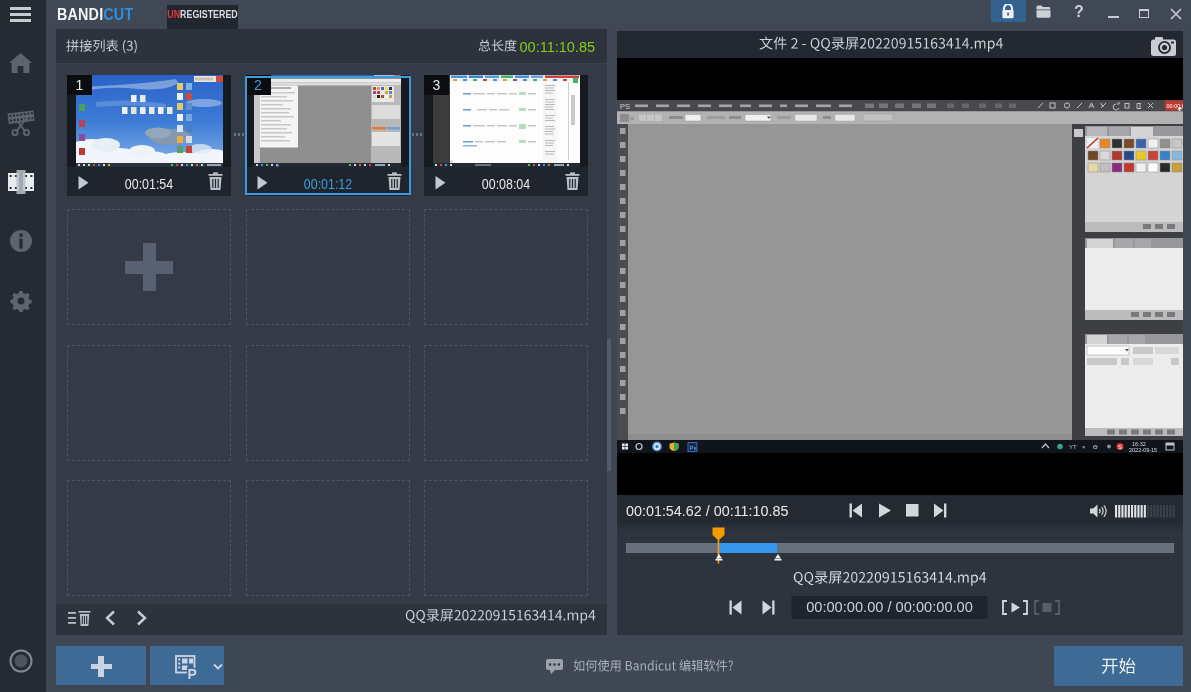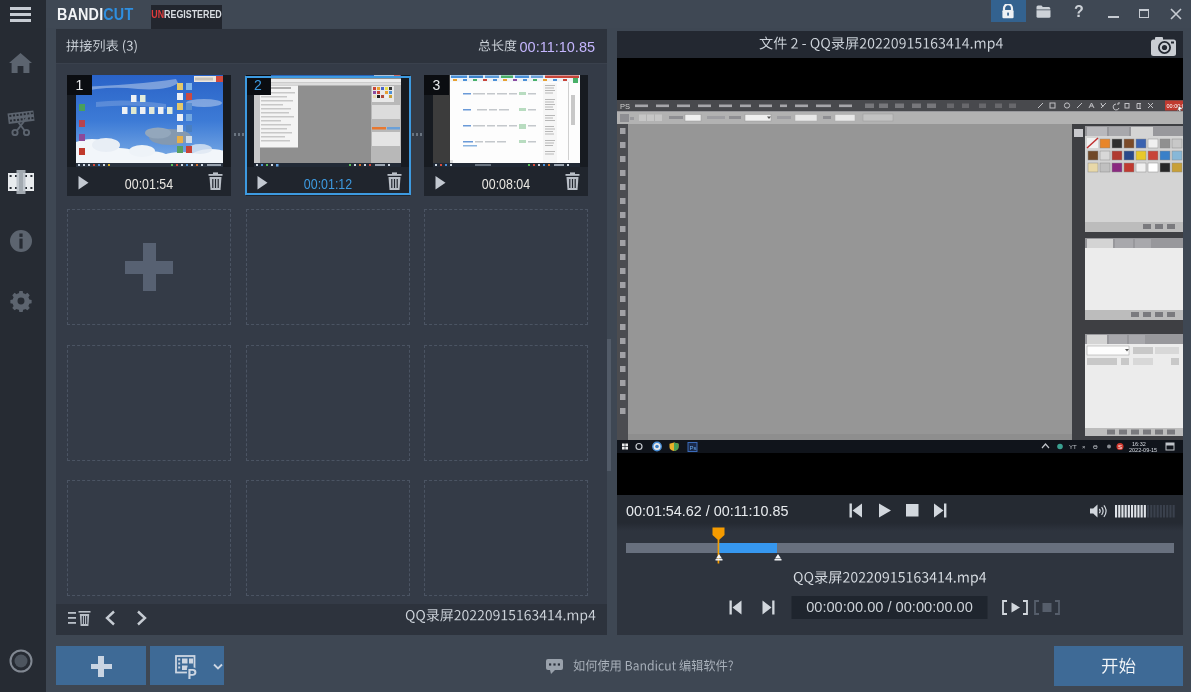--- a/index.html
+++ b/index.html
@@ -3,21 +3,21 @@
 *{margin:0;padding:0;box-sizing:border-box}
 html,body{width:1191px;height:692px;overflow:hidden;background:#3e4753;font-family:"Liberation Sans",sans-serif;}
 .abs{position:absolute}
 </style></head><body>
 <div class="abs" style="left:46px;top:0;width:1145px;height:28px;background:#3f4854"></div>
 <div class="abs" style="left:0;top:0;width:46px;height:692px;background:#262b33"></div>
 <div class="abs" style="left:10px;top:7px;width:21px;height:2.6px;background:#c7ccd3"></div>
 <div class="abs" style="left:10px;top:13px;width:21px;height:2.6px;background:#c7ccd3"></div>
 <div class="abs" style="left:10px;top:19px;width:21px;height:2.6px;background:#c7ccd3"></div>
 <div class="abs" style="left:57px;top:4.5px;font-size:16.5px;font-weight:bold;letter-spacing:0.2px;color:#f2f4f7;transform:scaleX(0.87);transform-origin:0 0;white-space:nowrap">BANDI<span style="color:#2f8fe0">CUT</span></div>
-<div class="abs" style="left:151px;top:5px;width:71px;height:32px;background:#22262e;overflow:hidden">
+<div class="abs" style="left:167px;top:5px;width:71px;height:32px;background:#22262e;overflow:hidden">
     <div style="width:84px;text-align:center;line-height:18px;font-size:10.5px;font-weight:bold;color:#d8dce1;transform:scaleX(0.845);transform-origin:0 0"><span style="color:#e03c3c">UN</span>REGISTERED</div>
   </div>
 <div class="abs" style="left:991px;top:0;width:35px;height:22px;background:#33628f"></div>
 <svg class="abs" style="left:1000px;top:4px" width="16" height="15" viewBox="0 0 16 15">
 <path d="M4 6 V4.5 A4 4.3 0 0 1 12 4.5 V6" fill="none" stroke="#eef1f4" stroke-width="2.2"></path>
 <rect x="2.4" y="6" width="11.2" height="8.2" rx="1.2" fill="#eef1f4"></rect>
 <rect x="7.2" y="8.6" width="1.7" height="3" fill="#33628f"></rect>
   </svg>
 <svg class="abs" style="left:1036px;top:5px" width="15" height="13" viewBox="0 0 15 13">
 <path d="M0.5 2 q0 -1.5 1.5 -1.5 h3.5 l1.3 1.6 h6 q1.5 0 1.5 1.5 v0.8 h-13.8z" fill="#ccd1d7"></path>
@@ -86,21 +86,21 @@
 <circle cx="12" cy="12" r="10.5" fill="none" stroke="#818892" stroke-width="2"></circle>
 <circle cx="12" cy="12" r="6.5" fill="#4d555f"></circle>
   </svg>
 <div class="abs" style="left:56px;top:29px;width:551px;height:34px;background:#2d333d"></div>
 <svg width="72.0" height="15.2" viewBox="0 0 72.0 15.2" preserveAspectRatio="none" style="position:absolute;top:38.9px;left:66px;">
     <path d="M6 1.0C6.5 1.7 6.9 2.7 7.1 3.3L8.1 2.9C7.8 2.3 7.3 1.3 6.8 0.6ZM2.2 0.5V3.2H0.5V4.1H2.2V7.0C1.5 7.2 0.9 7.4 0.4 7.5L0.6 8.5L2.2 8.0V11.4C2.2 11.6 2.1 11.7 1.9 11.7C1.8 11.7 1.3 11.7 0.7 11.6C0.9 11.9 1 12.4 1 12.6C1.8 12.6 2.3 12.6 2.7 12.4C3 12.3 3.1 12 3.1 11.4V7.7L4.4 7.2L4.3 6.3L3.1 6.7V4.1H4.4V3.2H3.1V0.5ZM9.7 4.3V6.9H7.7V6.8V4.3ZM10.7 0.6C10.4 1.4 9.9 2.6 9.5 3.3H5.2V4.3H6.8V6.8V6.9H4.8V7.9H6.7C6.6 9.3 6.2 11 4.4 12.0C4.7 12.2 5 12.5 5.1 12.7C7 11.4 7.6 9.5 7.7 7.9H9.7V12.6H10.6V7.9H12.6V6.9H10.6V4.3H12.2V3.3H10.5C10.9 2.6 11.3 1.7 11.7 0.9Z M19.2 3.2C19.6 3.8 20 4.5 20.2 5.0L21 4.6C20.8 4.1 20.4 3.4 20 2.9ZM15.3 0.5V3.2H13.7V4.1H15.3V7.0C14.7 7.2 14 7.4 13.6 7.5L13.8 8.5L15.3 8.0V11.5C15.3 11.7 15.2 11.7 15.1 11.7C14.9 11.7 14.5 11.7 14 11.7C14.1 12 14.2 12.4 14.2 12.6C15 12.6 15.5 12.6 15.8 12.4C16.1 12.3 16.2 12 16.2 11.5V7.7L17.5 7.3L17.4 6.4L16.2 6.7V4.1H17.6V3.2H16.2V0.5ZM20.7 0.8C20.9 1.1 21.1 1.5 21.3 1.9H18.3V2.8H25.4V1.9H22.3C22.1 1.5 21.9 1 21.6 0.6ZM23.4 2.9C23.1 3.6 22.6 4.4 22.2 5.0H17.8V5.9H25.8V5.0H23.2C23.6 4.5 23.9 3.8 24.3 3.2ZM23.3 8.2C23 9 22.6 9.7 22.1 10.2C21.3 9.9 20.6 9.6 19.9 9.4C20.1 9 20.4 8.6 20.6 8.2ZM18.5 9.8C19.3 10.1 20.3 10.4 21.2 10.8C20.3 11.3 19 11.6 17.4 11.8C17.6 12 17.8 12.4 17.8 12.6C19.7 12.4 21.2 11.9 22.2 11.2C23.3 11.7 24.2 12.2 24.9 12.7L25.5 11.9C24.9 11.5 24 11 23 10.6C23.6 10 24 9.2 24.3 8.2H25.9V7.3H21.1C21.4 6.9 21.6 6.5 21.7 6.1L20.8 5.9C20.6 6.4 20.4 6.8 20.1 7.3H17.6V8.2H19.6C19.2 8.8 18.8 9.4 18.5 9.8Z M34.9 2.1V9.5H35.9V2.1ZM37.6 0.6V11.4C37.6 11.6 37.5 11.7 37.3 11.7C37.1 11.7 36.4 11.7 35.7 11.7C35.8 11.9 36 12.4 36 12.6C37 12.6 37.7 12.6 38 12.4C38.4 12.3 38.6 12 38.6 11.4V0.6ZM28.8 7.6C29.5 8.1 30.3 8.7 30.8 9.2C29.9 10.5 28.7 11.4 27.4 11.9C27.7 12.1 27.9 12.5 28 12.7C30.8 11.5 32.9 8.9 33.5 4.3L32.9 4.1L32.8 4.2H29.8C30 3.6 30.2 2.9 30.3 2.2H33.9V1.2H27.2V2.2H29.4C28.9 4.2 28.2 6.1 27.1 7.3C27.3 7.5 27.7 7.8 27.9 8.0C28.5 7.2 29 6.2 29.5 5.1H32.5C32.2 6.3 31.8 7.4 31.3 8.4C30.8 7.9 30 7.3 29.4 6.9Z M42.9 12.7C43.2 12.5 43.7 12.3 47.4 11.1C47.3 10.9 47.3 10.5 47.2 10.2L44 11.2V8.3C44.8 7.8 45.5 7.2 46.1 6.5C47.1 9.3 49 11.3 51.7 12.2C51.8 12 52.1 11.6 52.4 11.4C51.1 11 49.9 10.3 49 9.5C49.9 9 50.8 8.3 51.6 7.6L50.8 7.0C50.2 7.6 49.3 8.3 48.5 8.9C47.9 8.2 47.4 7.4 47.1 6.5H51.9V5.7H46.7V4.5H50.9V3.7H46.7V2.6H51.5V1.7H46.7V0.5H45.7V1.7H41.0V2.6H45.7V3.7H41.7V4.5H45.7V5.7H40.5V6.5H44.8C43.6 7.7 41.7 8.7 40.1 9.2C40.3 9.4 40.6 9.8 40.7 10.0C41.5 9.7 42.3 9.4 43 8.9V10.9C43 11.4 42.7 11.6 42.5 11.8C42.6 12 42.9 12.4 42.9 12.7Z M58.9 14.2 59.7 13.9C58.5 12 58 9.8 58 7.5C58 5.3 58.5 3 59.7 1.2L58.9 0.8C57.7 2.8 57 4.9 57 7.5C57 10.1 57.7 12.2 58.9 14.2Z M63.7 11.8C65.4 11.8 66.8 10.8 66.8 9.0C66.8 7.7 65.9 6.9 64.8 6.6V6.5C65.8 6.2 66.5 5.4 66.5 4.2C66.5 2.7 65.3 1.8 63.7 1.8C62.5 1.8 61.7 2.3 61 2.9L61.6 3.7C62.2 3.1 62.8 2.7 63.6 2.7C64.6 2.7 65.2 3.4 65.2 4.3C65.2 5.3 64.6 6.1 62.6 6.1V7.0C64.8 7 65.6 7.8 65.6 9.0C65.6 10.1 64.8 10.8 63.6 10.8C62.5 10.8 61.8 10.3 61.2 9.7L60.6 10.5C61.2 11.2 62.2 11.8 63.7 11.8Z M68.9 14.2C70.1 12.2 70.8 10.1 70.8 7.5C70.8 4.9 70.1 2.8 68.9 0.8L68.1 1.2C69.2 3 69.8 5.3 69.8 7.5C69.8 9.8 69.2 12 68.1 13.9Z" fill="#ccd2d9"></path>
   </svg>
 <svg width="39.0" height="14.9" viewBox="0 0 39.0 14.9" preserveAspectRatio="none" style="position:absolute;top:39.2px;left:478.4px;">
     <path d="M9.9 8.7C10.6 9.6 11.4 10.8 11.7 11.6L12.5 11.1C12.2 10.3 11.4 9.1 10.6 8.2ZM5.4 7.9C6.2 8.5 7.2 9.5 7.7 10.1L8.4 9.5C7.9 8.9 6.9 8 6 7.4ZM3.7 8.3V11.0C3.7 12.1 4.1 12.3 5.6 12.3C5.9 12.3 8.2 12.3 8.5 12.3C9.7 12.3 10 12 10.2 10.5C9.9 10.4 9.5 10.3 9.3 10.1C9.2 11.3 9.1 11.5 8.4 11.5C7.9 11.5 6 11.5 5.7 11.5C4.8 11.5 4.7 11.4 4.7 11.0V8.3ZM1.8 8.5C1.5 9.5 1.1 10.7 0.6 11.3L1.5 11.8C2 11 2.5 9.8 2.7 8.7ZM3.4 4.1H9.6V6.4H3.4ZM2.4 3.1V7.3H10.7V3.1H8.5C9 2.5 9.5 1.7 9.9 0.9L8.9 0.5C8.6 1.3 8 2.4 7.5 3.1H4.8L5.6 2.8C5.3 2.1 4.7 1.2 4.2 0.6L3.3 1.0C3.9 1.6 4.4 2.5 4.7 3.1Z M23 0.8C21.9 2.2 20 3.4 18.1 4.1C18.4 4.3 18.8 4.7 19 4.9C20.7 4.1 22.7 2.7 24 1.2ZM13.7 5.6V6.6H16.2V10.7C16.2 11.2 15.9 11.4 15.7 11.5C15.8 11.7 16 12.2 16.1 12.4C16.4 12.2 16.9 12.1 20.5 11.1C20.4 10.9 20.4 10.5 20.4 10.2L17.2 10.9V6.6H19.3C20.3 9.3 22.2 11.2 24.9 12.1C25 11.8 25.3 11.4 25.6 11.2C23.1 10.5 21.3 8.8 20.3 6.6H25.3V5.6H17.2V0.6H16.2V5.6Z M31 3.1V4.2H28.9V5.0H31.0V7.2H36.1V5.0H38.2V4.2H36.1V3.1H35.1V4.2H32.0V3.1ZM35.1 5.0V6.4H32.0V5.0ZM35.8 8.8C35.3 9.5 34.5 10 33.5 10.4C32.6 10 31.9 9.5 31.3 8.8ZM29.1 8.0V8.8H30.8L30.4 9.0C30.9 9.7 31.6 10.3 32.5 10.8C31.2 11.2 29.9 11.5 28.5 11.6C28.6 11.8 28.8 12.2 28.9 12.4C30.5 12.2 32.1 11.9 33.5 11.3C34.8 11.9 36.3 12.3 37.9 12.5C38.1 12.2 38.3 11.8 38.5 11.6C37.1 11.5 35.7 11.2 34.6 10.8C35.7 10.2 36.7 9.4 37.3 8.3L36.7 8.0L36.5 8.0ZM32.1 0.7C32.3 1 32.5 1.4 32.7 1.8H27.6V5.4C27.6 7.3 27.5 10.1 26.5 12.0C26.7 12.1 27.2 12.3 27.4 12.5C28.4 10.4 28.6 7.4 28.6 5.3V2.7H38.3V1.8H33.8C33.6 1.4 33.4 0.9 33.1 0.5Z" fill="#ccd2d9"></path>
   </svg>
-<div class="abs" style="left:519.5px;top:38.8px;font-size:14.5px;color:#c4b5fd">00:11:10.85</div>
+<div class="abs" style="left:519.5px;top:38.8px;font-size:14.5px;color:#84cc16">00:11:10.85</div>
 <div class="abs" style="left:56px;top:63px;width:551px;height:541px;background:#343b47"></div>
 <div class="abs" style="left:56px;top:63px;width:551px;height:1.2px;background:#3a414d"></div>
 <div class="abs" style="left:56px;top:604px;width:551px;height:31px;background:#2d333d"></div>
 <svg class="abs" style="left:68px;top:611px" width="24" height="15" viewBox="0 0 24 15">
 <g fill="#b9bfc7">
 <rect x="0" y="1" width="8" height="1.8"></rect>
       <rect x="0" y="6" width="8" height="1.8"></rect>
       <rect x="0" y="11" width="8" height="1.8"></rect>
 <rect x="10.5" y="0" width="12" height="1.6"></rect>
       <rect x="15" y="-1" width="3" height="1.4"></rect>

